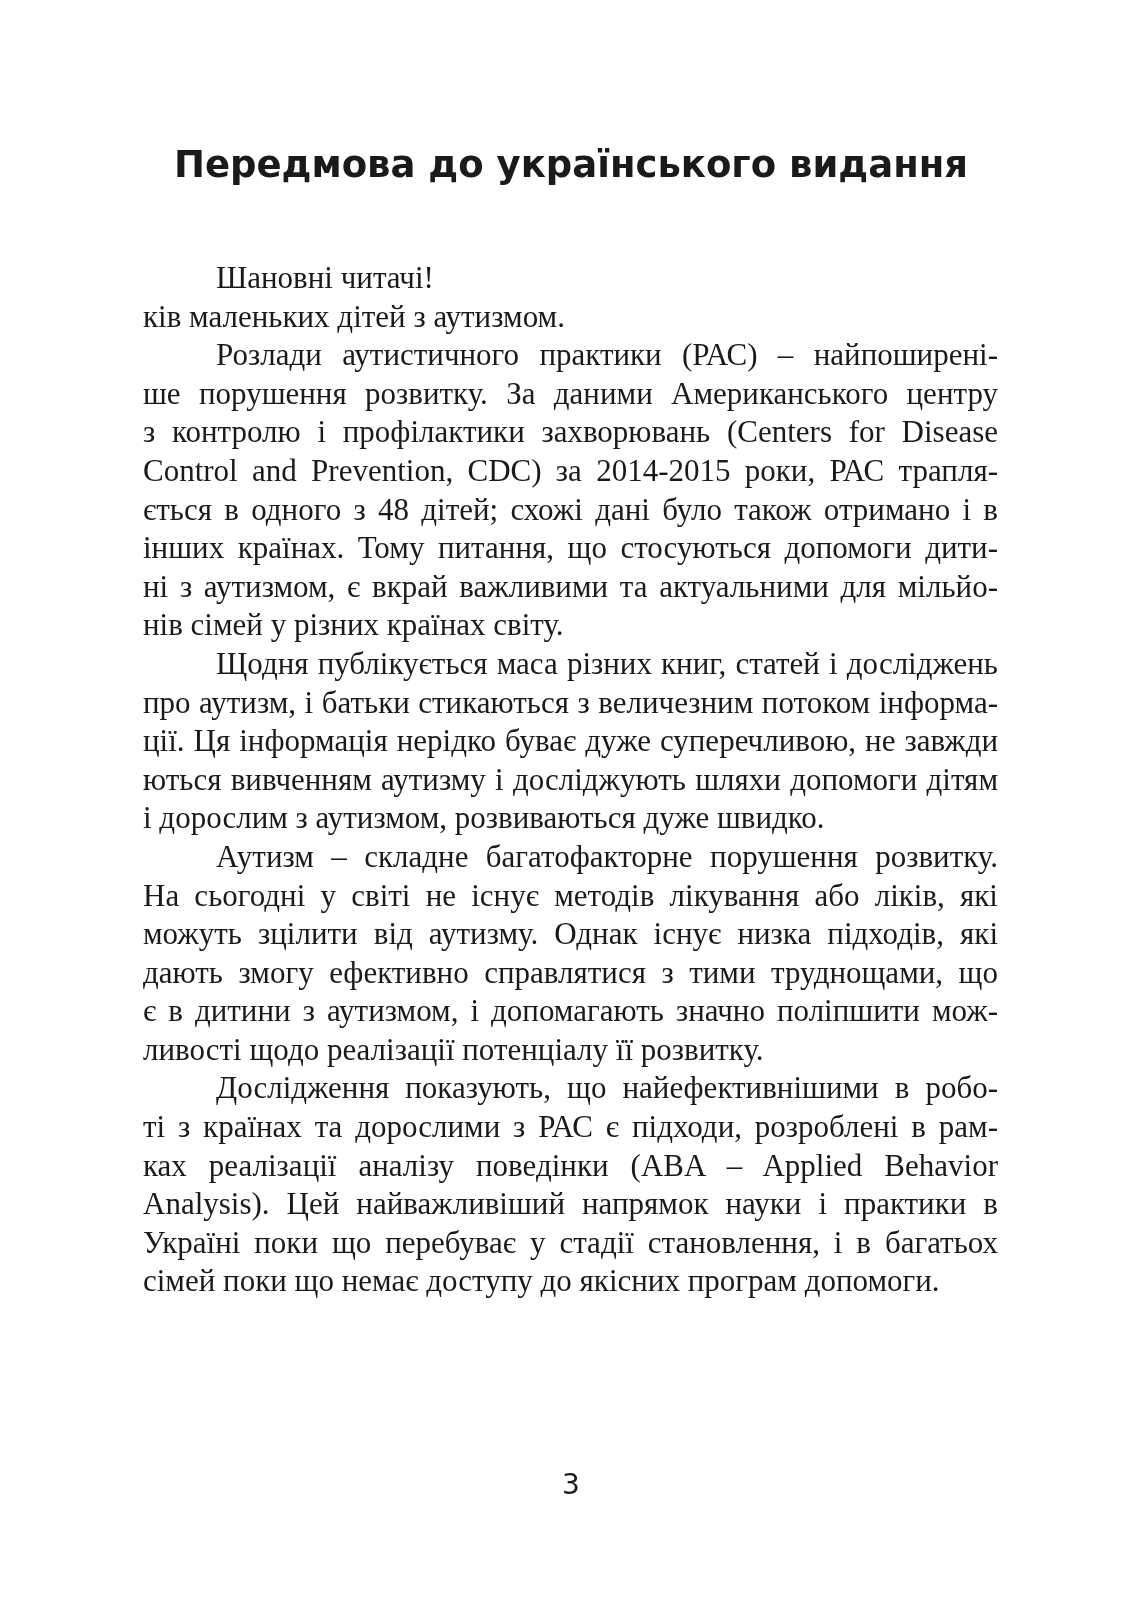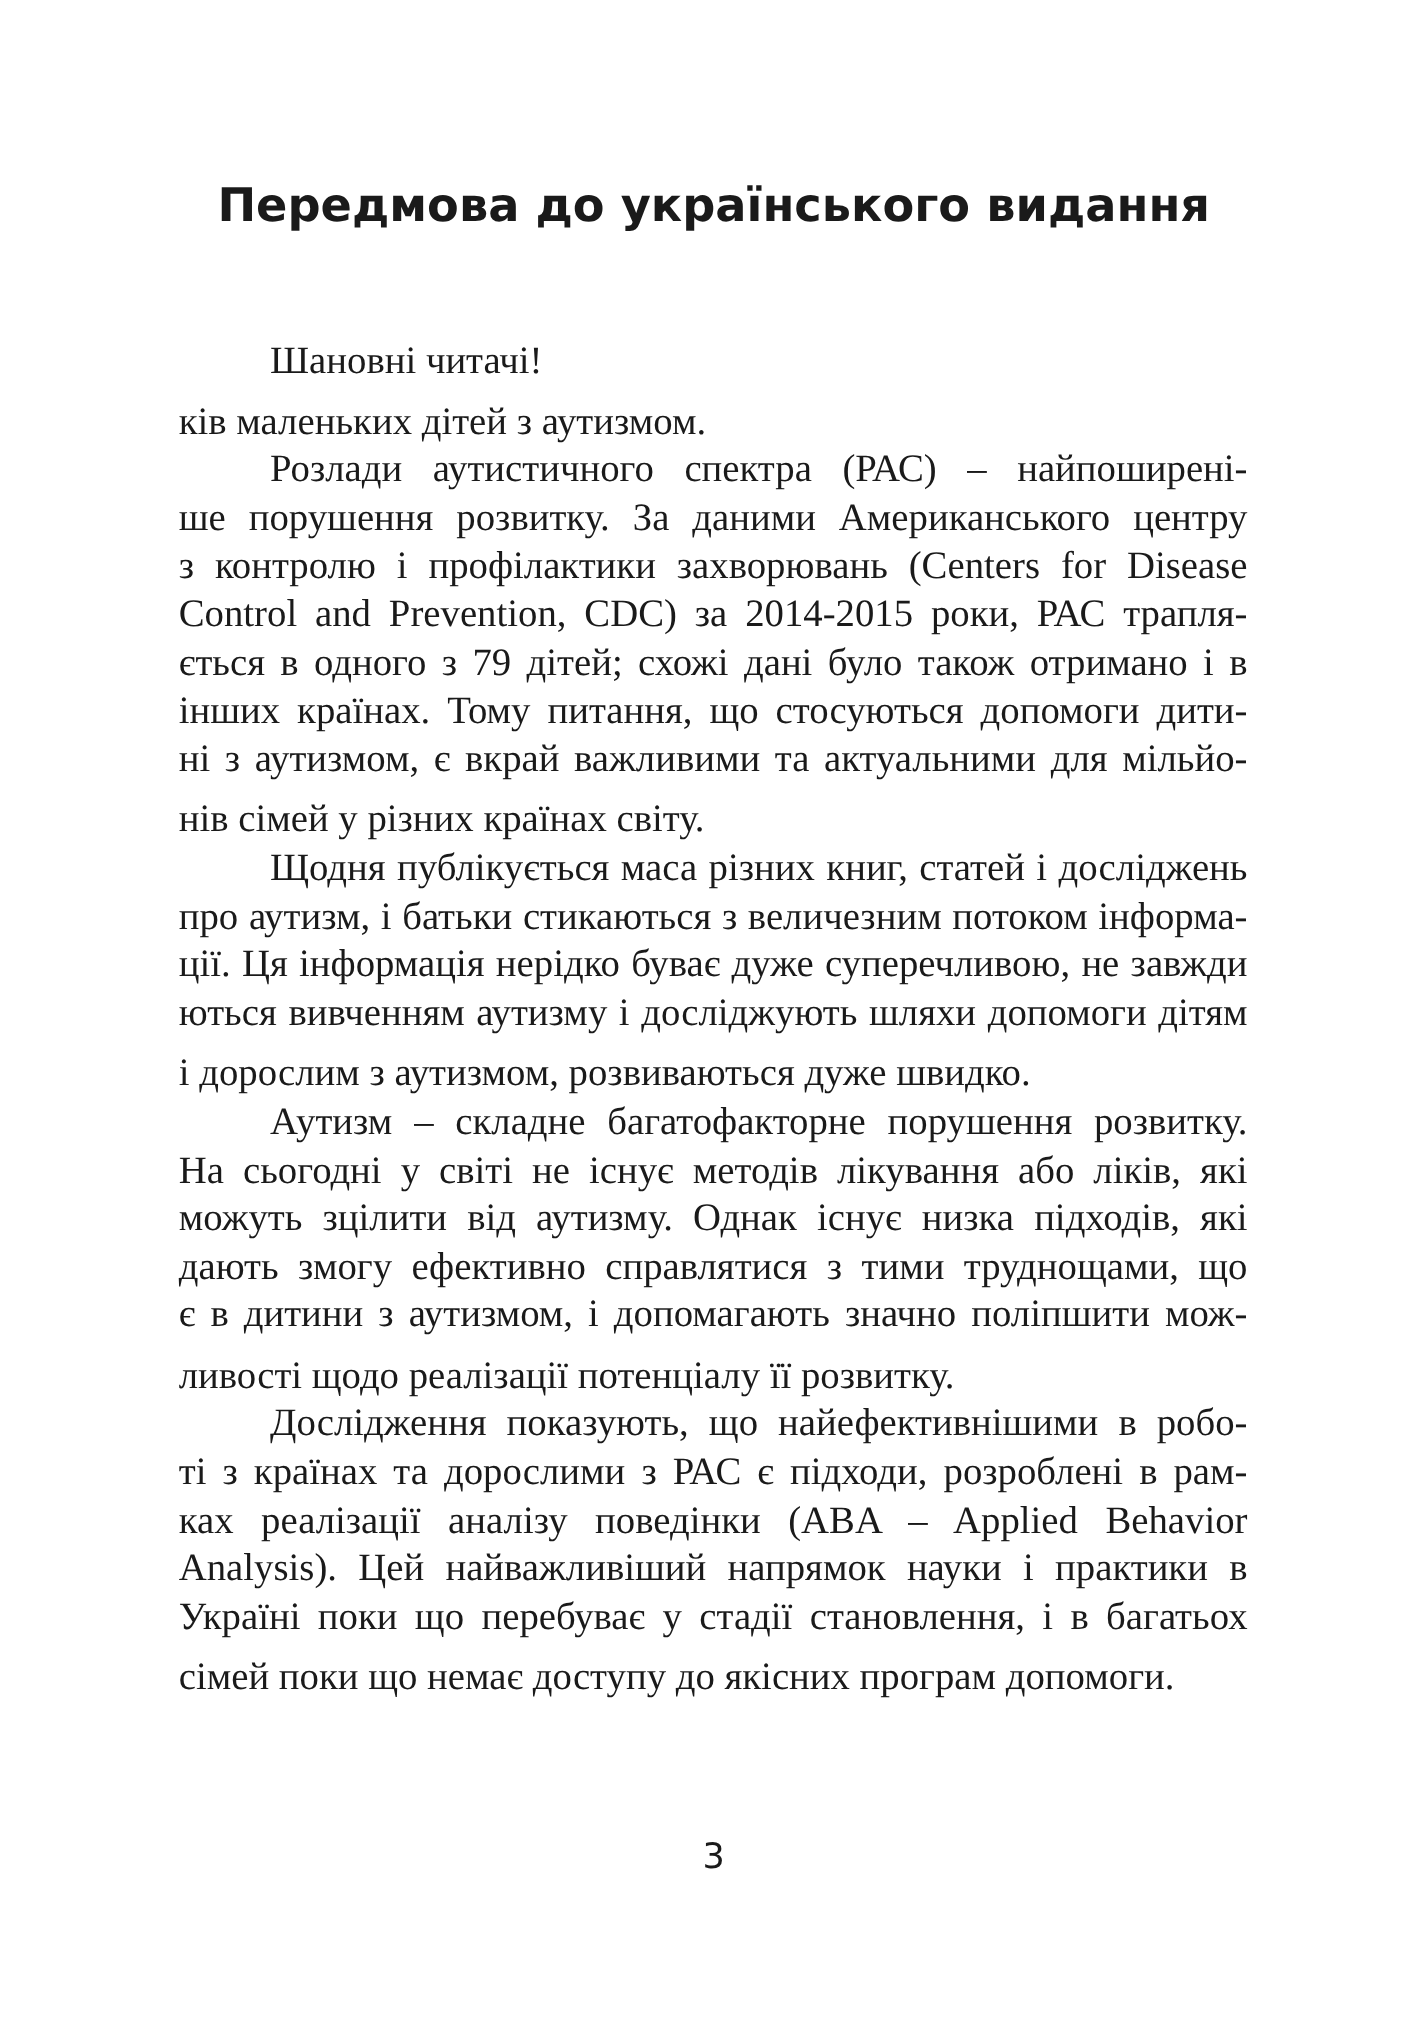--- a/index.html
+++ b/index.html
@@ -51,21 +51,20 @@
       text-align-last: justify;
       white-space: nowrap;
       overflow: visible;
       height: 38.6px;
     }
     .body-text .line.indent {
       padding-left: 73px;
     }
     .body-text .line.last {
       text-align-last: left;
-      margin-top: 10px;
     }
     .page-number {
       position: absolute;
       top: 1468px;
       left: 0;
       width: 1142px;
       text-align: center;
       font-family: "DejaVu Sans", sans-serif;
       font-size: 28px;
       color: #1a1a1a;
@@ -76,25 +75,25 @@
 
 <div class="page">
   <h1 class="title">Передмова до українського видання</h1>
 
   <div class="body-text">
 
     <span class="line indent last">Шановні читачі!</span>
 
     <span class="line last">ків маленьких дітей з аутизмом.</span>
 
-    <span class="line indent">Розлади аутистичного спектра (РАС) – найпоширені-</span>
+    <span class="line indent">Розлади аутистичного практики (РАС) – найпоширені-</span>
     <span class="line">ше порушення розвитку. За даними Американського центру</span>
     <span class="line">з контролю і профілактики захворювань (Centers for Disease</span>
     <span class="line">Control and Prevention, CDC) за 2014-2015 роки, РАС трапля-</span>
-    <span class="line">ється в одного з 79 дітей; схожі дані було також отримано і в</span>
+    <span class="line">ється в одного з 48 дітей; схожі дані було також отримано і в</span>
     <span class="line">інших країнах. Тому питання, що стосуються допомоги дити-</span>
     <span class="line">ні з аутизмом, є вкрай важливими та актуальними для мільйо-</span>
     <span class="line last">нів сімей у різних країнах світу.</span>
 
     <span class="line indent">Щодня публікується маса різних книг, статей і досліджень</span>
     <span class="line">про аутизм, і батьки стикаються з величезним потоком інформа-</span>
     <span class="line">ції. Ця інформація нерідко буває дуже суперечливою, не завжди</span>
     <span class="line">ються вивченням аутизму і досліджують шляхи допомоги дітям</span>
     <span class="line last">і дорослим з аутизмом, розвиваються дуже швидко.</span>
 

